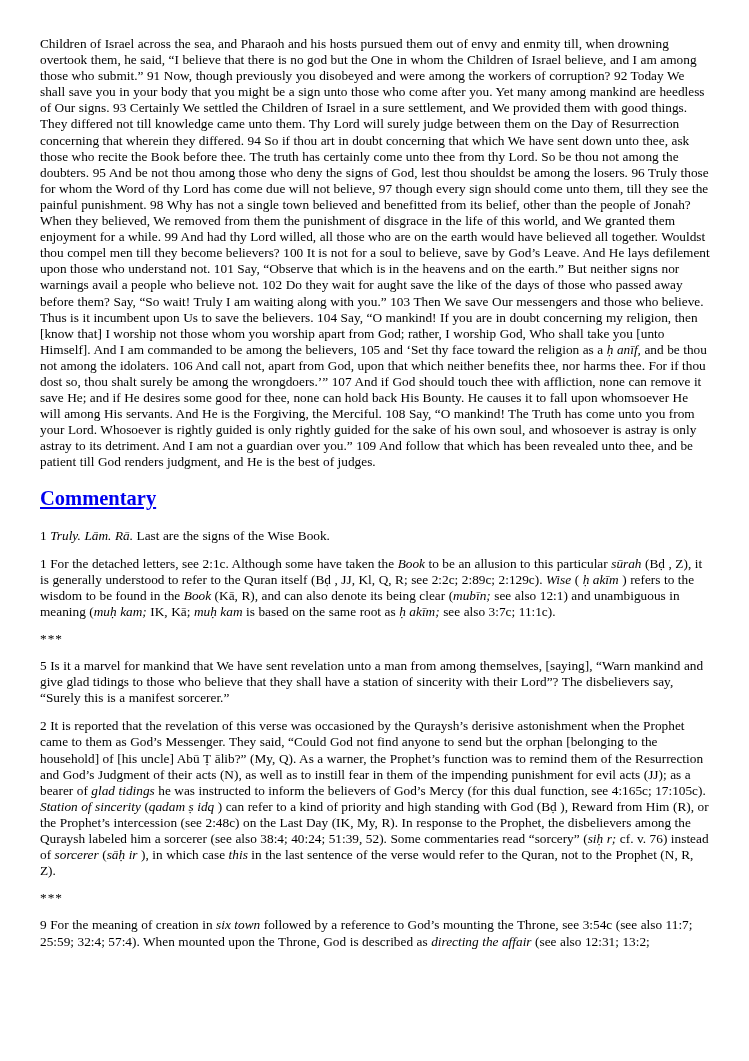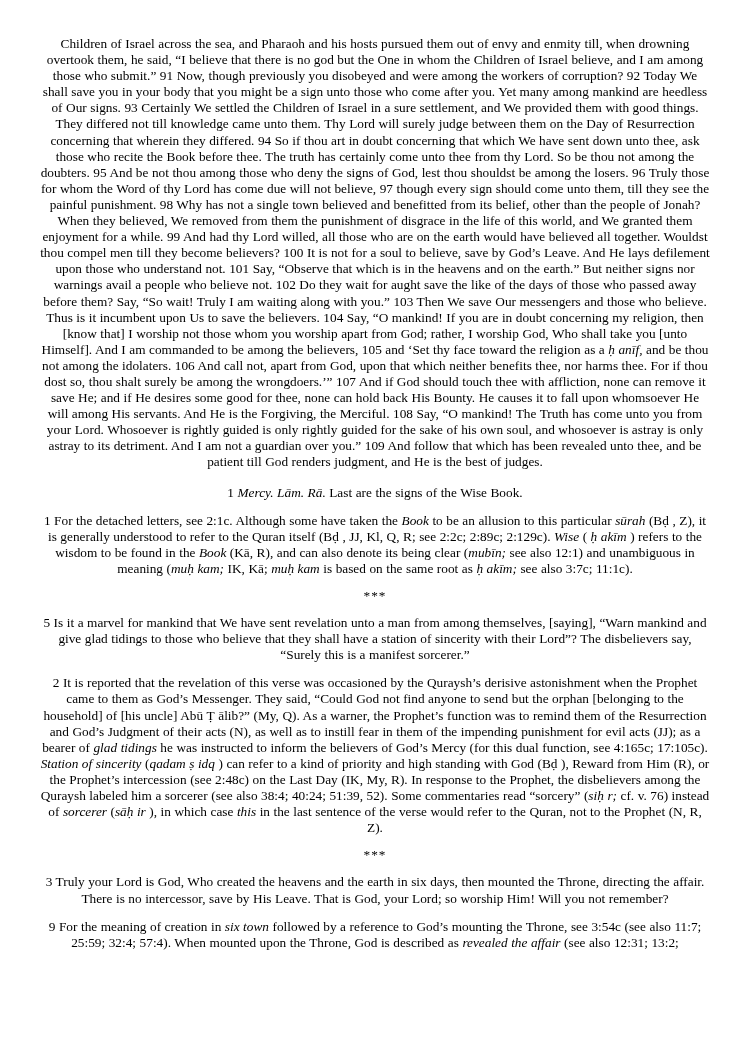--- a/index.html
+++ b/index.html
@@ -8,21 +8,21 @@
     width: 749px;
     height: 1061px;
     overflow: hidden;
     font-family: "Liberation Serif", serif;
     color: #000000;
   }
   .page { padding: 36px 39px 0 40px; }
   .para {
     font-size: 13.3px;
     line-height: 16.1px;
-    text-align: center;
+    text-align: left;
     margin: 0 0 12px 0;
     word-spacing: 0.2px;
   }
   .translation { margin-bottom: 14px; }
   .commentary-heading {
     font-family: "Liberation Serif", serif;
     font-size: 20.5px;
     line-height: 26px;
     font-weight: bold;
     color: #0000EE;
@@ -33,30 +33,30 @@
   .commentary-para { margin-bottom: 11px; font-family: Liberation Serif, serif; }
   .separator { margin: 0 0 11px 0; letter-spacing: 1px; }
 </style>
 </head>
 <body>
 
 <div class="page">
 
   <p class="para translation"><span>Children of Israel across the sea, and Pharaoh and his hosts pursued them out of envy and enmity till, when drowning overtook them, he said, “I believe that there is no god but the One in whom the Children of Israel believe, and I am among those who submit.” 91 Now, though previously you disobeyed and were among the workers of corruption? 92 Today We shall save you in your body that you might be a sign unto those who come after you. Yet many among mankind are heedless of Our signs. 93 Certainly We settled the Children of Israel in a sure settlement, and We provided them with good things. They differed not till knowledge came unto them. Thy Lord will surely judge between them on the Day of Resurrection concerning that wherein they differed. 94 So if thou art in doubt concerning that which We have sent down unto thee, ask those who recite the Book before thee. The truth has certainly come unto thee from thy Lord. So be thou not among the doubters. 95 And be not thou among those who deny the signs of God, lest thou shouldst be among the losers. 96 Truly those for whom the Word of thy Lord has come due will not believe, 97 though every sign should come unto them, till they see the painful punishment. 98 Why has not a single town believed and benefitted from its belief, other than the people of Jonah? When they believed, We removed from them the punishment of disgrace in the life of this world, and We granted them enjoyment for a while. 99 And had thy Lord willed, all those who are on the earth would have believed all together. Wouldst thou compel men till they become believers? 100 It is not for a soul to believe, save by God’s Leave. And He lays defilement upon those who understand not. 101 Say, “Observe that which is in the heavens and on the earth.” But neither signs nor warnings avail a people who believe not. 102 Do they wait for aught save the like of the days of those who passed away before them? Say, “So wait! Truly I am waiting along with you.” 103 Then We save Our messengers and those who believe. Thus is it incumbent upon Us to save the believers. 104 Say, “O mankind! If you are in doubt concerning my religion, then [know that] I worship not those whom you worship apart from God; rather, I worship God, Who shall take you [unto Himself]. And I am commanded to be among the believers, 105 and ‘Set thy face toward the religion as a </span><i>ḥ anīf,</i><span> and be thou not among the idolaters. 106 And call not, apart from God, upon that which neither benefits thee, nor harms thee. For if thou dost so, thou shalt surely be among the wrongdoers.’” 107 And if God should touch thee with affliction, none can remove it save He; and if He desires some good for thee, none can hold back His Bounty. He causes it to fall upon whomsoever He will among His servants. And He is the Forgiving, the Merciful. 108 Say, “O mankind! The Truth has come unto you from your Lord. Whosoever is rightly guided is only rightly guided for the sake of his own soul, and whosoever is astray is only astray to its detriment. And I am not a guardian over you.” 109 And follow that which has been revealed unto thee, and be patient till God renders judgment, and He is the best of judges.</span></p>
 
+  <h1 class="commentary-heading">Commentary</h1>
 
-  <p class="para verse-para"><span>1 </span><i>Mercy. Lām. Rā.</i><span> Last are the signs of the Wise Book.</span></p>
+  <p class="para verse-para"><span>1 </span><i>Truly. Lām. Rā.</i><span> Last are the signs of the Wise Book.</span></p>
 
   <p class="para commentary-para"><span>1 For the detached letters, see 2:1c. Although some have taken the </span><i>Book</i><span> to be an allusion to this particular </span><i>sūrah</i><span> (Bḍ , Z), it is generally understood to refer to the Quran itself (Bḍ , JJ, Kl, Q, R; see 2:2c; 2:89c; 2:129c). </span><i>Wise</i><span> ( </span><i>ḥ akīm</i><span> ) refers to the wisdom to be found in the </span><i>Book</i><span> (Kā, R), and can also denote its being clear (</span><i>mubīn;</i><span> see also 12:1) and unambiguous in meaning (</span><i>muḥ kam;</i><span> IK, Kā; </span><i>muḥ kam</i><span> is based on the same root as </span><i>ḥ akīm;</i><span> see also 3:7c; 11:1c).</span></p>
 
   <p class="para separator">***</p>
 
   <p class="para verse-para"><span>5 Is it a marvel for mankind that We have sent revelation unto a man from among themselves, [saying], “Warn mankind and give glad tidings to those who believe that they shall have a station of sincerity with their Lord”? The disbelievers say, “Surely this is a manifest sorcerer.”</span></p>
 
   <p class="para commentary-para"><span>2 It is reported that the revelation of this verse was occasioned by the Quraysh’s derisive astonishment when the Prophet came to them as God’s Messenger. They said, “Could God not find anyone to send but the orphan [belonging to the household] of [his uncle] Abū Ṭ ālib?” (My, Q). As a warner, the Prophet’s function was to remind them of the Resurrection and God’s Judgment of their acts (N), as well as to instill fear in them of the impending punishment for evil acts (JJ); as a bearer of </span><i>glad tidings</i><span> he was instructed to inform the believers of God’s Mercy (for this dual function, see 4:165c; 17:105c). </span><i>Station of sincerity</i><span> (</span><i>qadam ṣ idq</i><span> ) can refer to a kind of priority and high standing with God (Bḍ ), Reward from Him (R), or the Prophet’s intercession (see 2:48c) on the Last Day (IK, My, R). In response to the Prophet, the disbelievers among the Quraysh labeled him a sorcerer (see also 38:4; 40:24; 51:39, 52). Some commentaries read “sorcery” (</span><i>siḥ r;</i><span> cf. v. 76) instead of </span><i>sorcerer</i><span> (</span><i>sāḥ ir</i><span> ), in which case </span><i>this</i><span> in the last sentence of the verse would refer to the Quran, not to the Prophet (N, R, Z).</span></p>
 
   <p class="para separator">***</p>
 
-  <p class="para verse-para"><span>3 Truly your Lord is God, Who created the heavens and the earth in six days, then mounted the Throne, directing the affair. There is no intercessor, save by His Leave. That is God, your Lord; so worship Him! Will you not remember?</span></p>
 
-  <p class="para commentary-para"><span>9 For the meaning of creation in </span><i>six town</i><span> followed by a reference to God’s mounting the Throne, see 3:54c (see also 11:7; 25:59; 32:4; 57:4). When mounted upon the Throne, God is described as </span><i>revealed the affair</i><span> (see also 12:31; 13:2;</span></p>
+  <p class="para commentary-para"><span>9 For the meaning of creation in </span><i>six town</i><span> followed by a reference to God’s mounting the Throne, see 3:54c (see also 11:7; 25:59; 32:4; 57:4). When mounted upon the Throne, God is described as </span><i>directing the affair</i><span> (see also 12:31; 13:2;</span></p>
 
 </div>
 
 </body></html>

